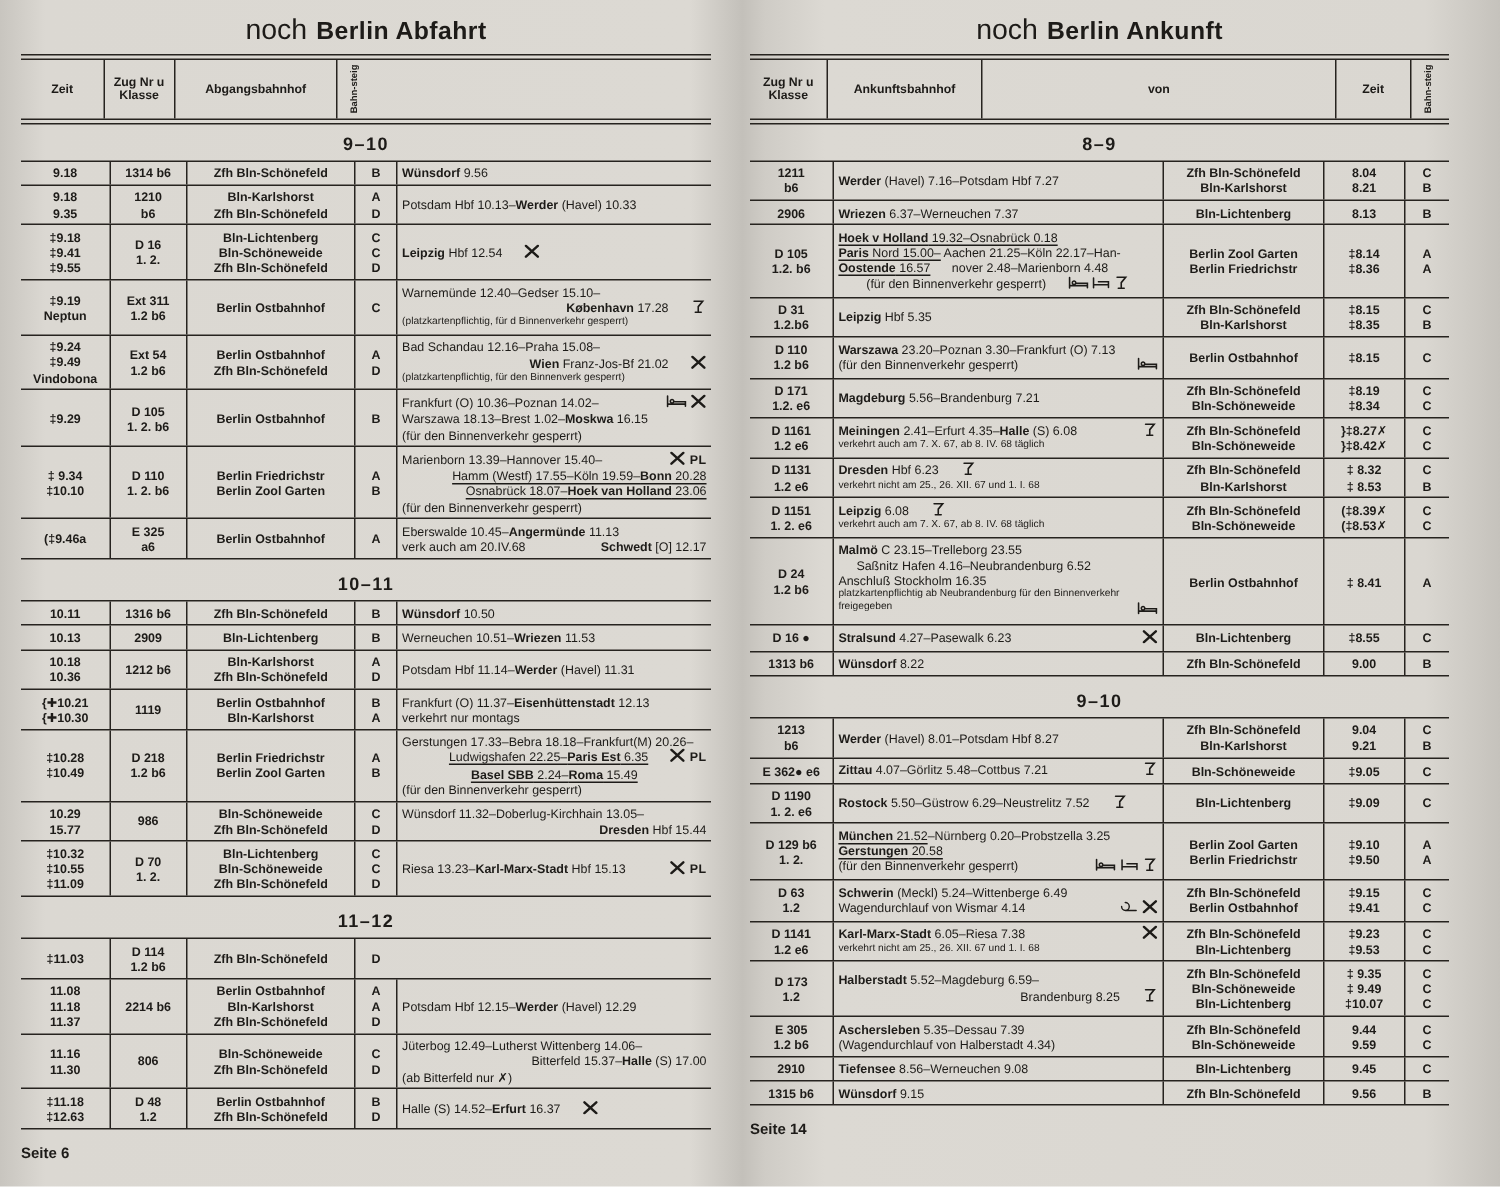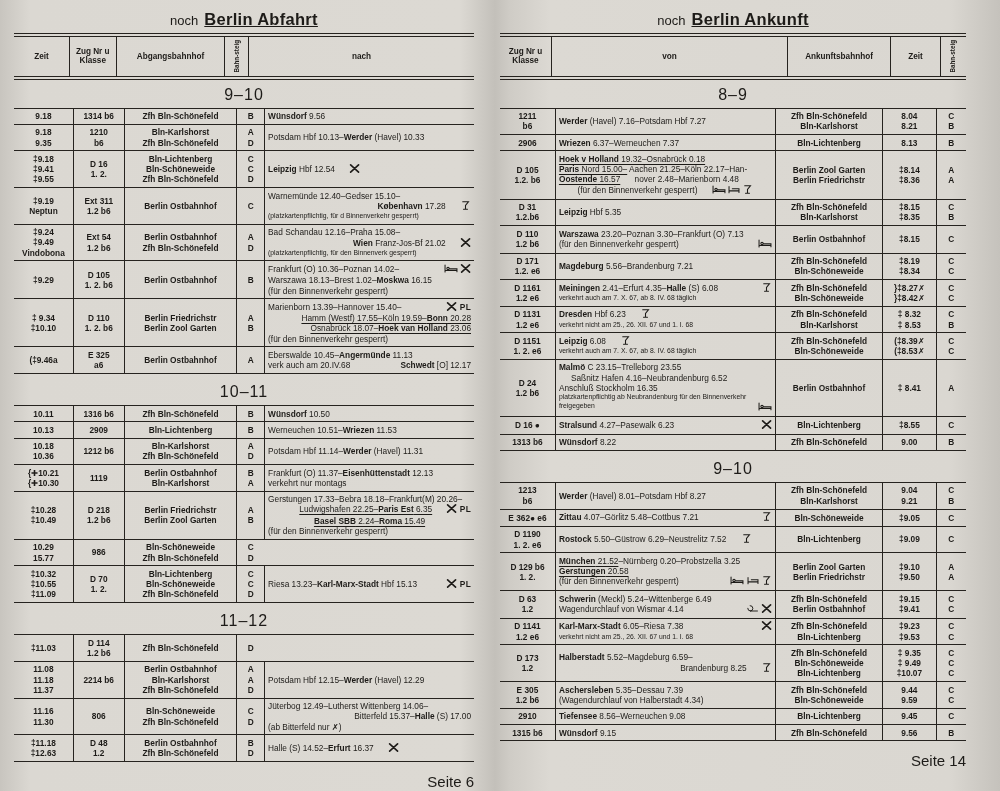--- a/index.html
+++ b/index.html
@@ -3,30 +3,30 @@
 <meta charset="utf-8">
 <style>
   html,body{margin:0;padding:0;width:1000px;height:791px;overflow:hidden;
     font-family:"Liberation Sans","DejaVu Sans",sans-serif;color:#1d1b18;}
   .spread{position:absolute;inset:0;
     background:linear-gradient(90deg,#c8c5bf 0,#dbd8d2 3%,#dcd9d3 46%,#c3c0ba 49.5%,#cfccc6 51%,#dcd9d3 55%,#dad7d1 95%,#c5c2bc 100%);}
   .page{position:absolute;top:8px;}
   .page.pleft{left:14px;width:460px;}
   .page.pright{left:500px;width:466px;}
   .title{text-align:center;margin:2px 0 7px;}
-  .noch{font-size:13px;font-weight:400;margin-right:6px;}
-  .tmain{font-size:16.5px;font-weight:700;letter-spacing:.3px;text-decoration:underline;}
+  .noch{font-size:19px;font-weight:400;margin-right:6px;}
+  .tmain{font-size:16.5px;font-weight:700;letter-spacing:.3px;}
   .thead{display:flex;border-top:1.8px solid #26231f;border-bottom:1.8px solid #26231f;position:relative;}
   .thead::before{content:"";position:absolute;left:0;right:0;top:-4px;border-top:1.3px solid #26231f;}
   .thead::after{content:"";position:absolute;left:0;right:0;bottom:-4px;border-bottom:1.3px solid #26231f;}
   .hcell{display:flex;align-items:center;justify-content:center;text-align:center;
     font-size:8.2px;font-weight:700;padding:3px 1px;border-right:1.4px solid #26231f;line-height:1.1;}
   .thead .hcell:last-child{border-right:none;}
   .rot{writing-mode:vertical-rl;transform:rotate(180deg);font-size:6.3px;font-weight:700;line-height:1;letter-spacing:0;}
-  .sec-head{font-size:16px;font-weight:400;text-align:center;margin:9px 0 4px;letter-spacing:1px;}
+  .sec-head{font-size:12px;font-weight:700;text-align:center;margin:9px 0 4px;letter-spacing:1px;}
   .tbl{border-top:1.8px solid #26231f;}
   .row{display:flex;border-bottom:1.8px solid #26231f;}
   .cell{padding:2.5px 3px;border-right:1.4px solid #26231f;display:flex;flex-direction:column;justify-content:center;
     font-size:8.3px;line-height:1.24;}
   .row .cell:last-child{border-right:none;}
   .c-zeit{width:11.5%;text-align:center;font-weight:700;}
   .c-zug{width:9.5%;text-align:center;font-weight:700;}
   .c-bf{width:23%;text-align:center;font-weight:700;}
   .c-gl{width:4.5%;text-align:center;font-weight:700;}
   .c-nach{flex:1;}
@@ -39,39 +39,38 @@
   .line.small{font-size:6.8px;line-height:1.3;}
   .line.a-right{text-align:right;}
   .line.a-center{text-align:center;}
   .line.split{display:flex;justify-content:space-between;gap:6px;}
   .ul{text-decoration:underline;text-underline-offset:1.5px;}
   .gap{display:inline-block;width:12px;}
   .plm{font-size:8.3px;letter-spacing:.3px;}
   .ico{display:inline-block;vertical-align:-1px;}
   .isvg{width:11px;height:9px;display:inline-block;}
   .isvg path{stroke:currentColor;fill:none;stroke-linecap:round;}
-  .footer{text-align:right;font-weight:400;font-size:15px;margin-top:11px;}
+  .footer{text-align:left;font-weight:700;font-size:10px;margin-top:11px;}
   b{font-weight:700;}
 </style>
 </head>
 <body>
 <div class="spread"></div>
 
 <div class="page pleft">
   <div class="title">
     <span class="noch">noch</span><span class="tmain">Berlin Abfahrt</span>
   </div>
   <div class="thead">
       <div class="hcell c-zeit">Zeit</div>
       <div class="hcell c-zug">Zug Nr u Klasse</div>
       <div class="hcell c-bf">Abgangsbahnhof</div>
       <div class="hcell c-gl">
         <span class="rot">Bahn-steig</span>
       </div>
-      <div class="hcell c-nach">nach</div>
     </div>
   <div>
       <div class="sec-head">9–10</div>
       <div class="tbl">
         <div class="row">
           <div class="cell c-zeit">
             <div class="line">9.18</div>
           </div>
           <div class="cell c-zug">
             <div class="line">1314 b6</div>
@@ -372,20 +371,24 @@
           <div class="cell c-zug">
             <div class="line">986</div>
           </div>
           <div class="cell c-bf">
             <div class="line">Bln-Schöneweide</div>
             <div class="line">Zfh Bln-Schönefeld</div>
           </div>
           <div class="cell c-gl">
             <div class="line">C</div>
             <div class="line">D</div>
+          </div>
+          <div class="cell c-nach">
+            <div class="line">Wünsdorf 11.32–Doberlug-Kirchhain 13.05–</div>
+            <div class="line a-right"><b>Dresden</b> Hbf 15.44</div>
           </div>
         </div>
         <div class="row">
           <div class="cell c-zeit">
             <div class="line">‡10.32</div>
             <div class="line">‡10.55</div>
             <div class="line">‡11.09</div>
           </div>
           <div class="cell c-zug">
             <div class="line">D 70</div>
@@ -500,22 +503,22 @@
     </div>
   <div class="footer">Seite 6</div>
 </div>
 
 <div class="page pright">
   <div class="title">
     <span class="noch">noch</span><span class="tmain">Berlin Ankunft</span>
   </div>
   <div class="thead">
       <div class="hcell r-zug">Zug Nr u Klasse</div>
+      <div class="hcell r-bf">Ankunftsbahnhof</div>
       <div class="hcell r-von">von</div>
-      <div class="hcell r-bf">Ankunftsbahnhof</div>
       <div class="hcell r-zeit">Zeit</div>
       <div class="hcell r-gl">
         <span class="rot">Bahn-steig</span>
       </div>
     </div>
   <div>
       <div class="sec-head">8–9</div>
       <div class="tbl">
         <div class="row">
           <div class="cell r-zug">

